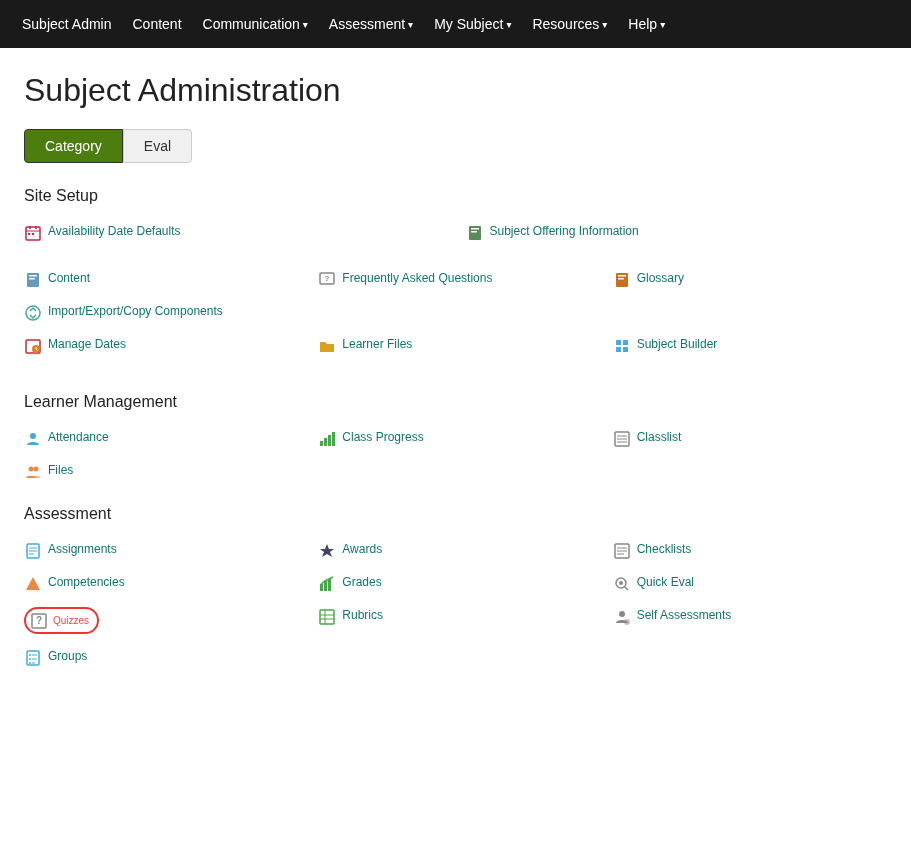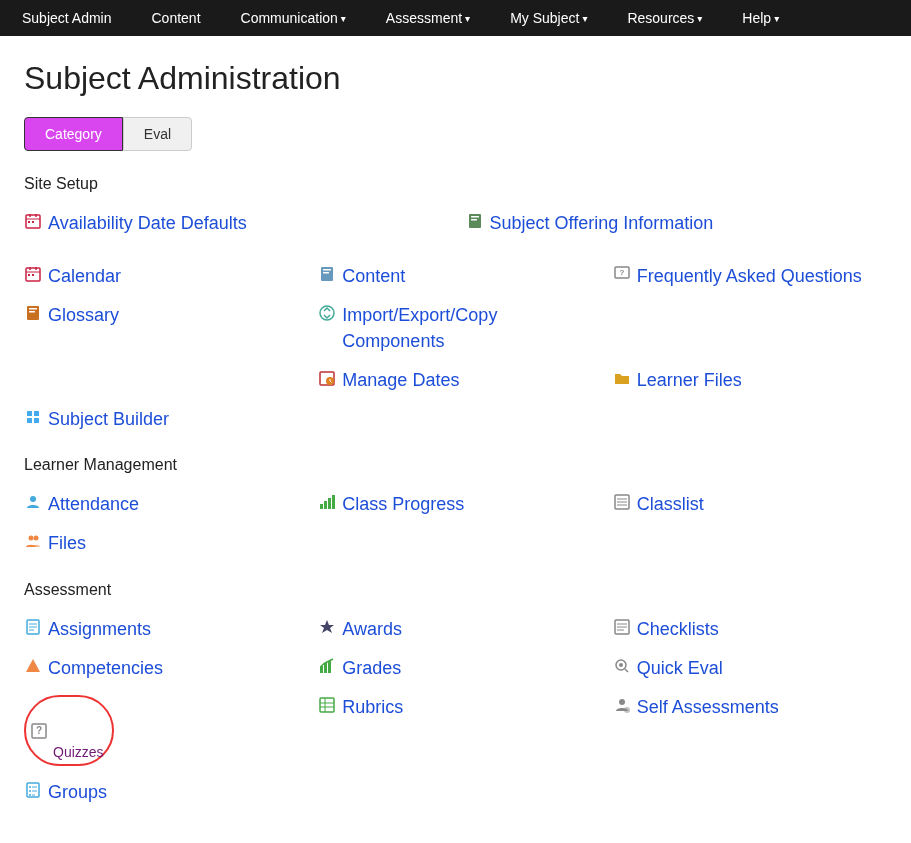--- a/index.html
+++ b/index.html
@@ -5,22 +5,22 @@
     * { box-sizing: border-box; margin: 0; padding: 0; }
     body { font-family: Arial, sans-serif; font-size: 14px; color: #333; background: #fff; }
 
     
     nav {
       background: #1a1a1a;
       color: #fff;
       display: flex;
       align-items: center;
       padding: 0 12px;
-      height: 36px;
-      gap: 20px;
+      height: 48px;
+      gap: 1px;
     }
     nav .nav-item {
       color: #fff;
       text-decoration: none;
       padding: 6px 10px;
       font-size: 14px;
       white-space: nowrap;
       cursor: pointer;
       display: flex;
       align-items: center;
@@ -36,21 +36,21 @@
     .tab-group { display: flex; margin-bottom: 24px; }
     .tab {
       padding: 8px 20px;
       border: 1px solid #ccc;
       cursor: pointer;
       font-size: 14px;
       background: #f0f0f0;
       color: #333;
     }
     .tab.active {
-      background: #d946ef;
+      background: #4d7c0f;
       color: #fff;
       border-color: #333;
     }
     .tab:first-child { border-radius: 4px 0 0 4px; }
     .tab:last-child { border-radius: 0 4px 4px 0; }
 
     
     .section-title {
       font-size: 16px;
       font-weight: normal;
@@ -69,23 +69,23 @@
       grid-template-columns: 1fr 1fr;
     }
 
     .grid-item {
       display: flex;
       align-items: flex-start;
       gap: 6px;
       padding: 4px 0;
     }
     .grid-item a {
-      color: #1d4ed8;
+      color: #0f766e;
       text-decoration: none;
-      font-size: 18px;
+      font-size: 12px;
       line-height: 1.4;
     }
 
     .icon {
       width: 18px;
       height: 18px;
       flex-shrink: 0;
       margin-top: 1px;
       display: inline-flex;
       align-items: center;
@@ -94,24 +94,23 @@
     }
     .quizzes-circle {
       display: inline-flex;
       align-items: center;
       gap: 5px;
       border: 2px solid #e33;
       border-radius: 50px;
       padding: 2px 8px 2px 4px;
     }
     .quizzes-circle a {
-      color: #701a75;
+      color: #ef4444;
       text-decoration: none;
-      font-size: 14px;
-      margin-top: 44px;
+      font-size: 10px;
     }
 
     
     .section { margin-bottom: 10px; }
   </style>
 </head>
 <body>
 
 <nav>
 <div class="nav-item">Subject Admin</div>
@@ -156,33 +155,20 @@
             </span>
             <a href="#">Subject Offering Information</a>
           </div>
         </div>
       </div>
       <div class="section">
         <div class="items-grid">
           <div class="grid-item">
             <span class="icon">
               <svg width="16" height="16" viewBox="0 0 16 16">
-                <rect x="1" y="2" width="14" height="13" rx="1" fill="none" stroke="#cc2244" stroke-width="1.5"></rect>
-                <line x1="5" y1="1" x2="5" y2="4" stroke="#cc2244" stroke-width="1.5"></line>
-                <line x1="11" y1="1" x2="11" y2="4" stroke="#cc2244" stroke-width="1.5"></line>
-                <line x1="1" y1="6" x2="15" y2="6" stroke="#cc2244" stroke-width="1"></line>
-                <rect x="3" y="8" width="2" height="2" fill="#cc2244"></rect>
-                <rect x="7" y="8" width="2" height="2" fill="#cc2244"></rect>
-              </svg>
-            </span>
-            <a href="#">Calendar</a>
-          </div>
-          <div class="grid-item">
-            <span class="icon">
-              <svg width="16" height="16" viewBox="0 0 16 16">
                 <rect x="2" y="1" width="12" height="14" rx="1" fill="#6699bb"></rect>
                 <rect x="4" y="3" width="8" height="1.5" rx="0.5" fill="#fff"></rect>
                 <rect x="4" y="6" width="6" height="1.5" rx="0.5" fill="#fff"></rect>
               </svg>
             </span>
             <a href="#">Content</a>
           </div>
           <div class="grid-item">
             <span class="icon">
               <svg width="16" height="16" viewBox="0 0 16 16">

